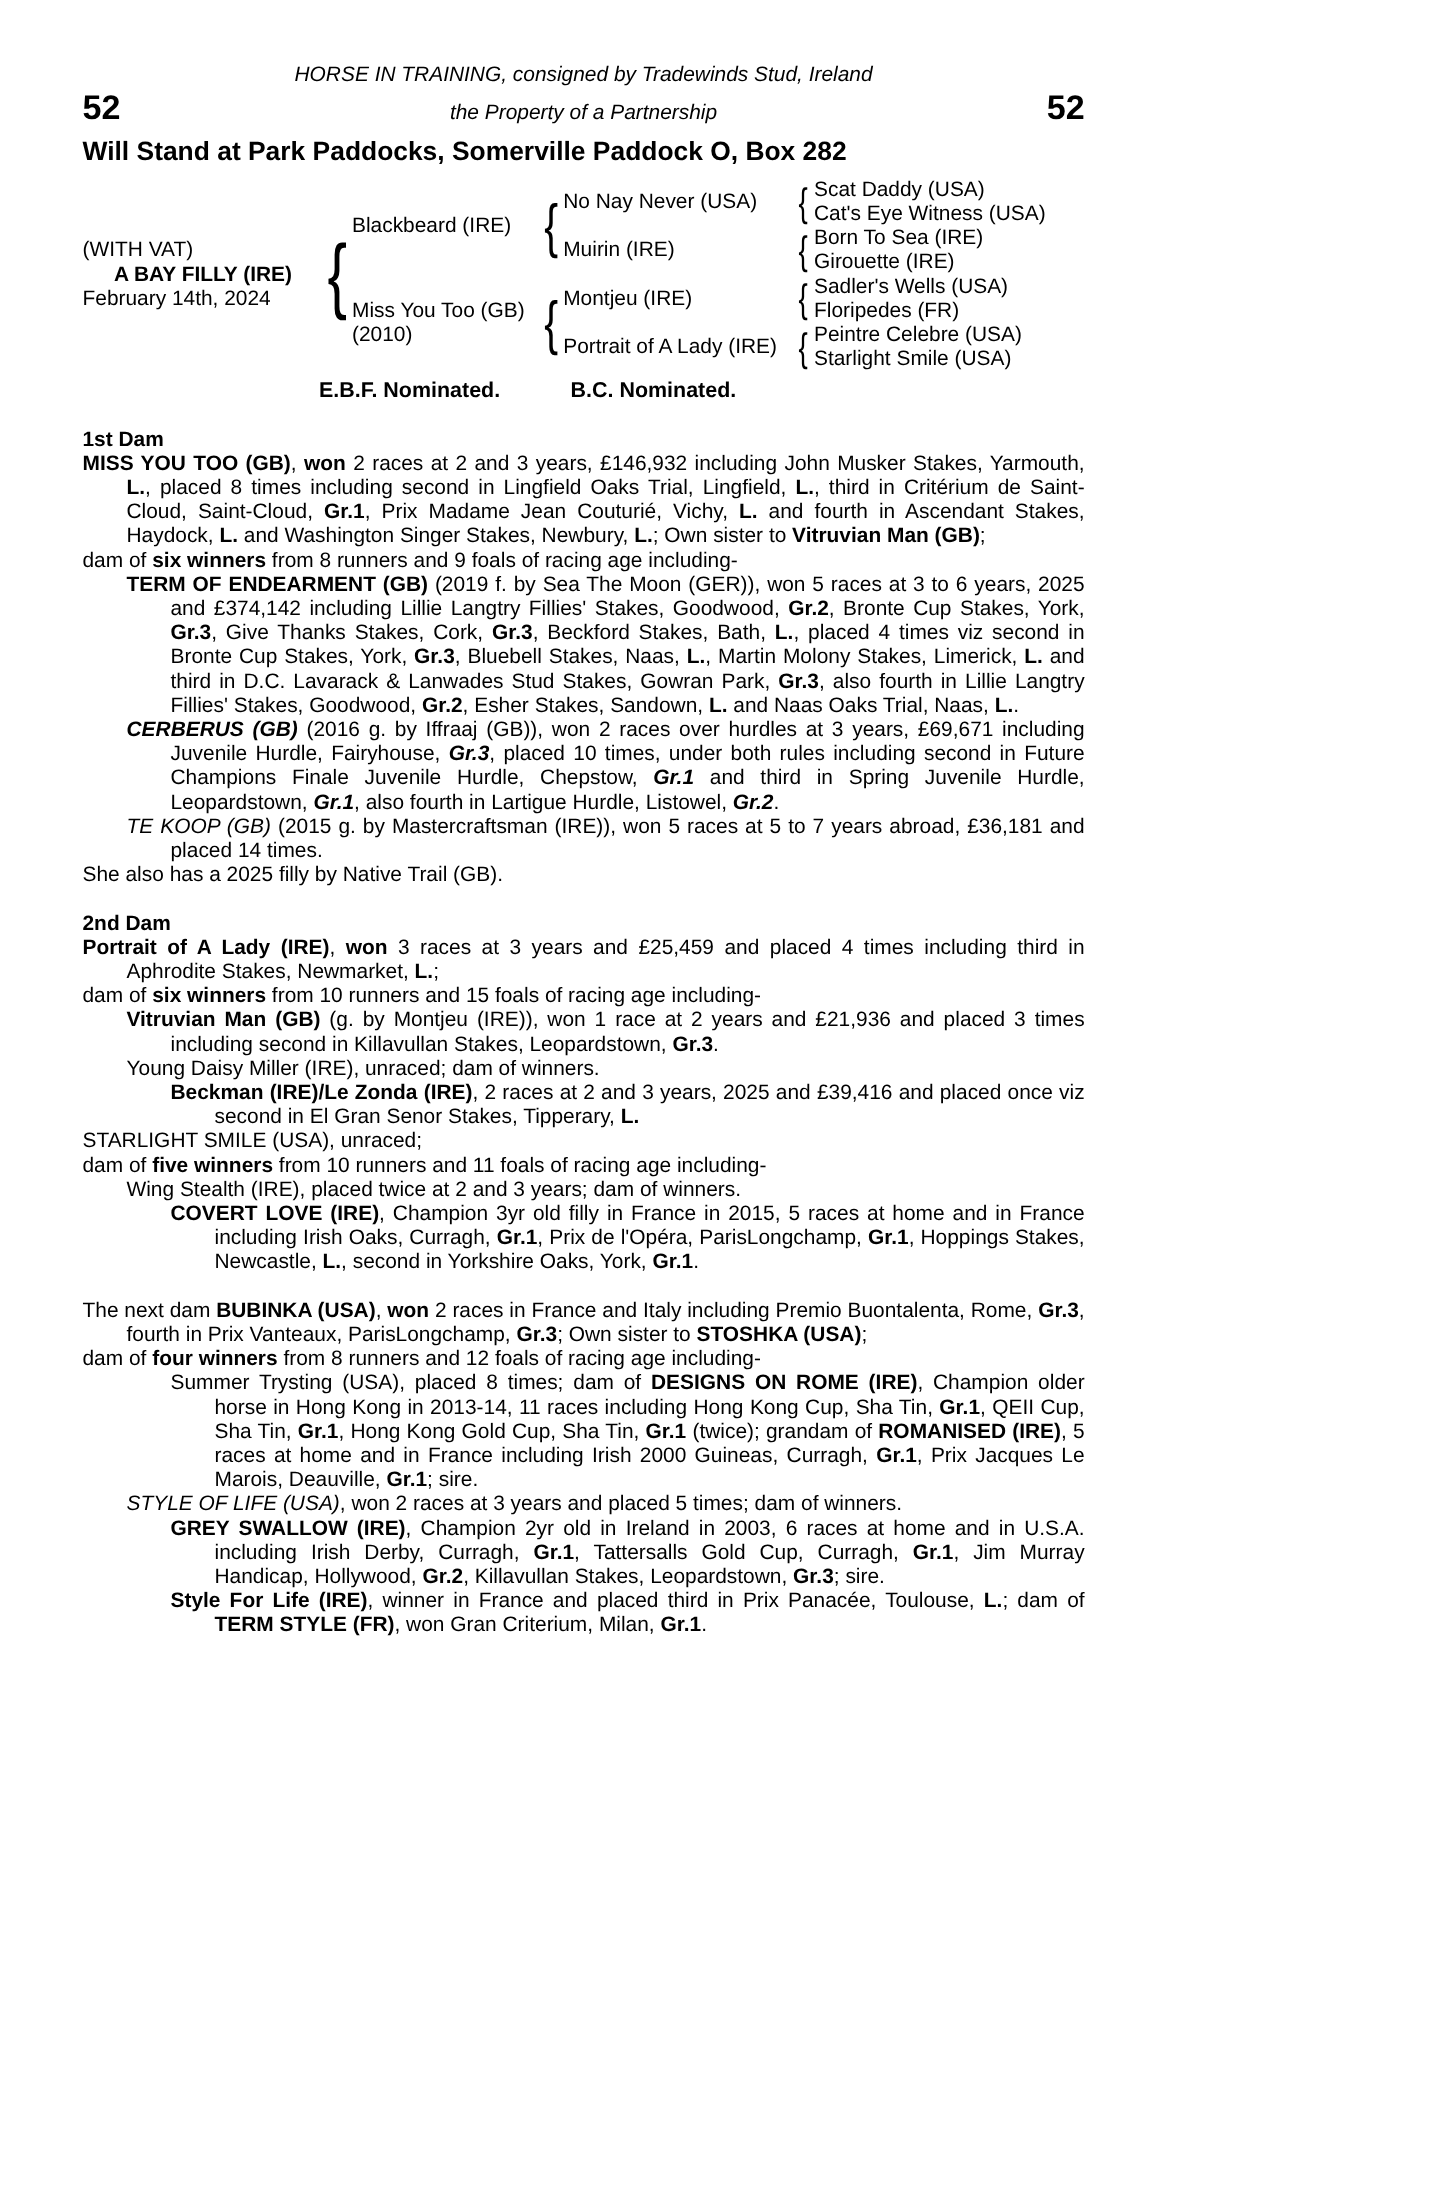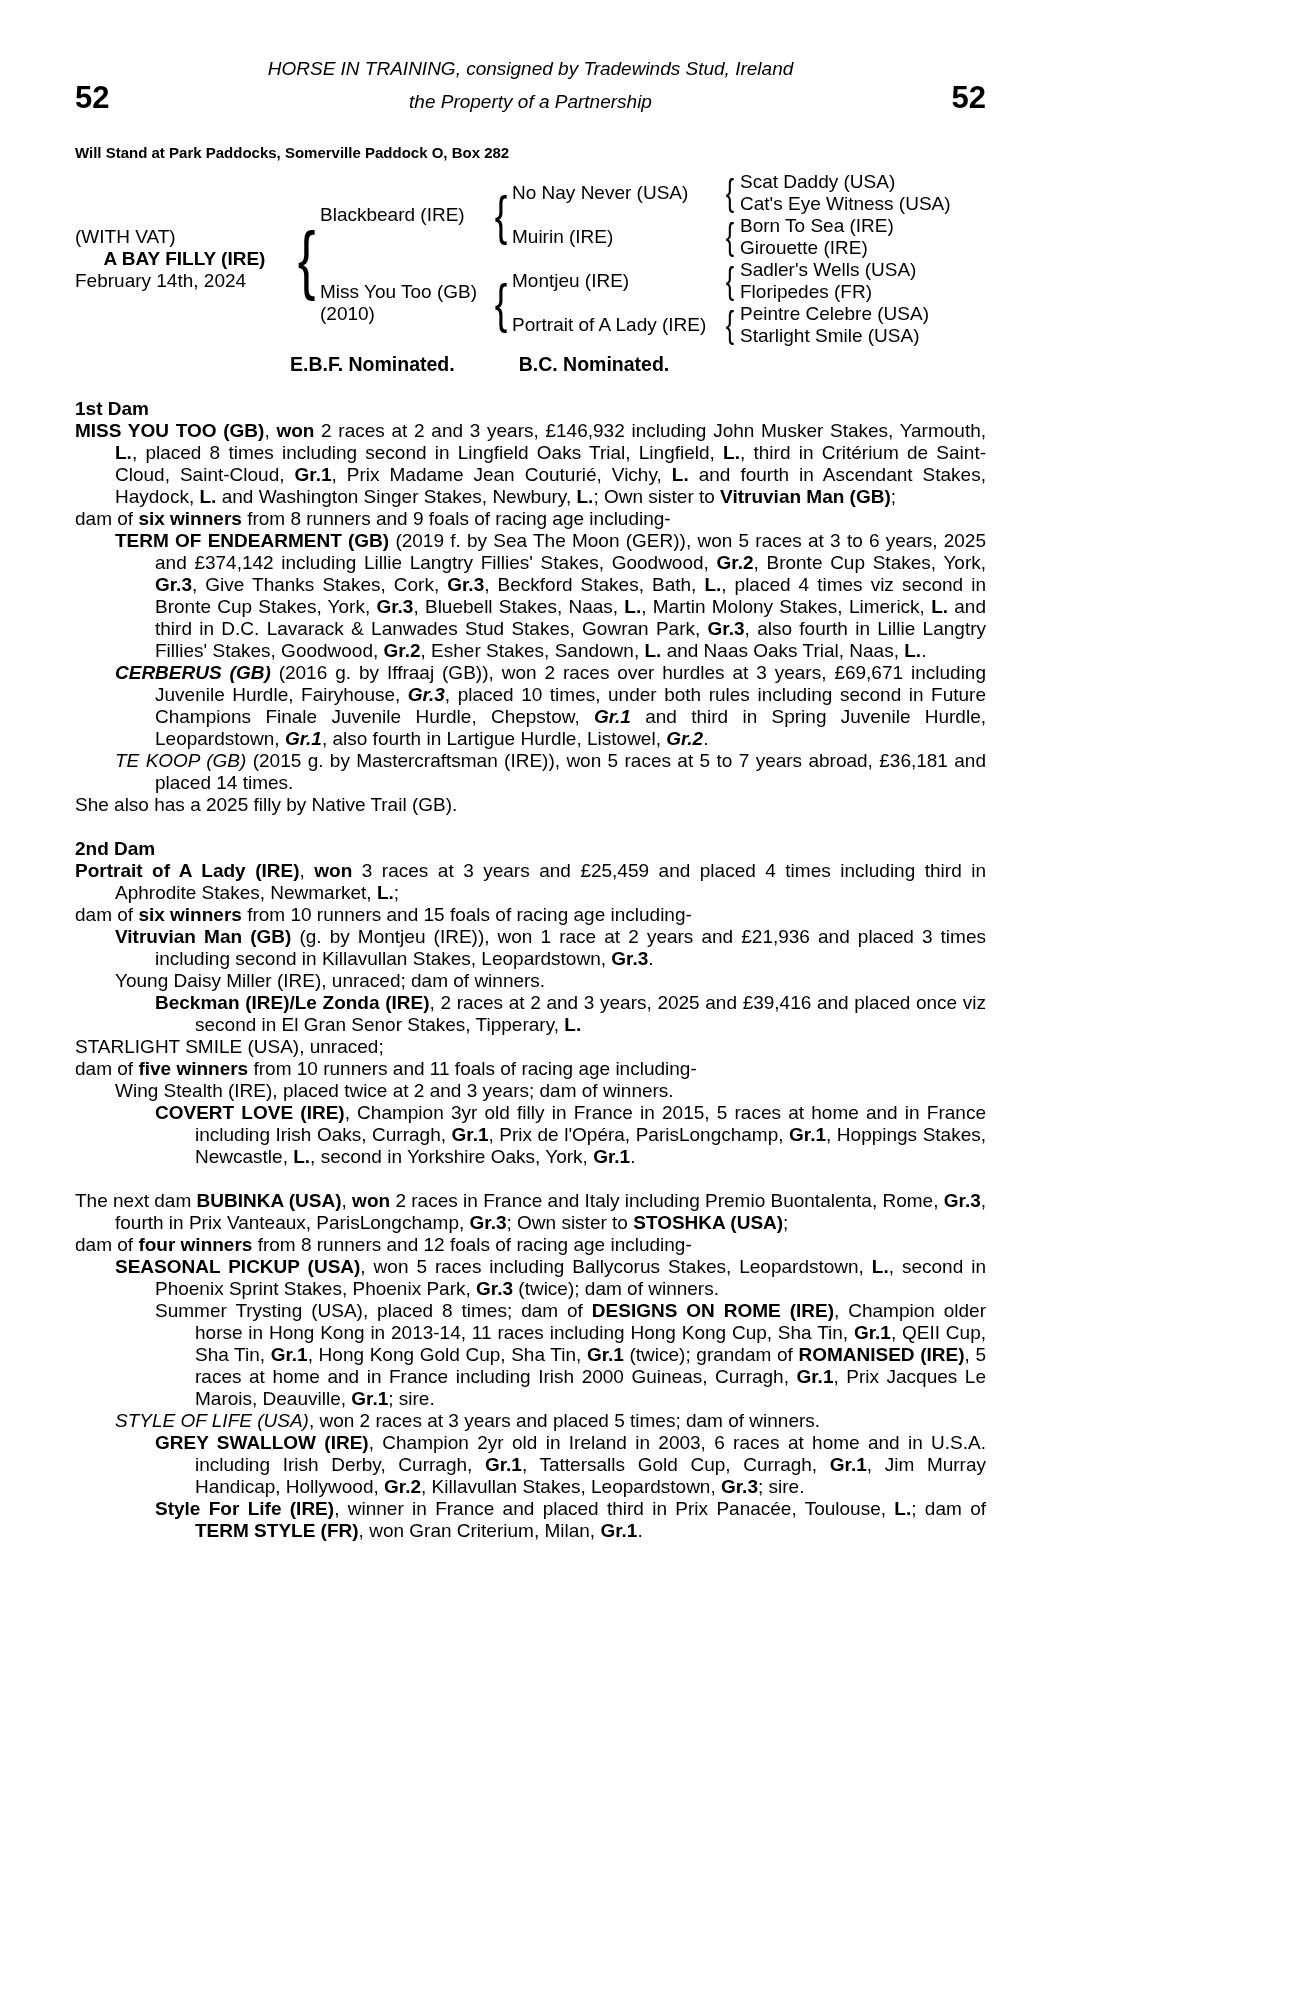--- a/index.html
+++ b/index.html
@@ -12,21 +12,21 @@
     -webkit-font-smoothing:antialiased;
   }
   .page { position:relative; width:1061px; height:2000px; padding:58px 75px 0 75px; overflow:hidden; }
 
   
   .consign { text-align:center; font-style:italic; font-size:19px; }
   .lotrow { display:flex; align-items:baseline; margin-top:0px; }
   .lot { font-size:31px; font-weight:bold; width:110px; }
   .lot.right { text-align:right; }
   .property { flex:1; text-align:center; font-style:italic; font-size:19px; }
-  .stand { font-weight:bold; font-size:15px; margin-top:28px; }
+  .stand { font-weight:bold; font-size:24px; margin-top:8px; }
 
   
   .pedigree {
     display:grid;
     grid-template-columns:219px 26px 170px 22px 208px 20px 1fr;
     grid-auto-rows:22px;
     margin-top:10px;
   }
   .pcell { display:flex; flex-direction:column; justify-content:center; line-height:22px; white-space:nowrap; }
   .bold { font-weight:bold;text-align:center; }
@@ -144,20 +144,19 @@
       <p class="tb ind0"><span>dam of </span><span class="f-b">six winners</span><span> from 10 runners and 15 foals of racing age including-</span></p>
       <p class="tb ind1 hang"><span class="f-b">Vitruvian Man (GB)</span><span> (g. by Montjeu (IRE)), won 1 race at 2 years and £21,936 and placed 3 times including second in Killavullan Stakes, Leopardstown, </span><span class="f-b">Gr.3</span><span>.</span></p>
       <p class="tb ind1 hang"><span>Young Daisy Miller (IRE), unraced; dam of winners.</span></p>
       <p class="tb ind2 hang"><span class="f-b">Beckman (IRE)/Le Zonda (IRE)</span><span>, 2 races at 2 and 3 years, 2025 and £39,416 and placed once viz second in El Gran Senor Stakes, Tipperary, </span><span class="f-b">L.</span></p>
       <p class="tb ind0"><span>STARLIGHT SMILE (USA), unraced;</span></p>
       <p class="tb ind0"><span>dam of </span><span class="f-b">five winners</span><span> from 10 runners and 11 foals of racing age including-</span></p>
       <p class="tb ind1 hang"><span>Wing Stealth (IRE), placed twice at 2 and 3 years; dam of winners.</span></p>
       <p class="tb ind2 hang"><span class="f-b">COVERT LOVE (IRE)</span><span>, Champion 3yr old filly in France in 2015, 5 races at home and in France including Irish Oaks, Curragh, </span><span class="f-b">Gr.1</span><span>, Prix de l'Opéra, ParisLongchamp, </span><span class="f-b">Gr.1</span><span>, Hoppings Stakes, Newcastle, </span><span class="f-b">L.</span><span>, second in Yorkshire Oaks, York, </span><span class="f-b">Gr.1</span><span>.</span></p>
       <p class="tb ind0 hang space"><span>The next dam </span><span class="f-b">BUBINKA (USA)</span><span>, </span><span class="f-b">won</span><span> 2 races in France and Italy including Premio Buontalenta, Rome, </span><span class="f-b">Gr.3</span><span>, fourth in Prix Vanteaux, ParisLongchamp, </span><span class="f-b">Gr.3</span><span>; Own sister to </span><span class="f-b">STOSHKA (USA)</span><span>;</span></p>
       <p class="tb ind0"><span>dam of </span><span class="f-b">four winners</span><span> from 8 runners and 12 foals of racing age including-</span></p>
-      <p class="tb ind1 hang"><span class="f-b">SEASONAL PICKUP (USA)</span><span>, won 5 races including Ballycorus Stakes, Leopardstown, </span><span class="f-b">L.</span><span>, second in Phoenix Sprint Stakes, Phoenix Park, </span><span class="f-b">Gr.3</span><span> (twice); dam of winners.</span></p>
       <p class="tb ind2 hang"><span>Summer Trysting (USA), placed 8 times; dam of </span><span class="f-b">DESIGNS ON ROME (IRE)</span><span>, Champion older horse in Hong Kong in 2013-14, 11 races including Hong Kong Cup, Sha Tin, </span><span class="f-b">Gr.1</span><span>, QEII Cup, Sha Tin, </span><span class="f-b">Gr.1</span><span>, Hong Kong Gold Cup, Sha Tin, </span><span class="f-b">Gr.1</span><span> (twice); grandam of </span><span class="f-b">ROMANISED (IRE)</span><span>, 5 races at home and in France including Irish 2000 Guineas, Curragh, </span><span class="f-b">Gr.1</span><span>, Prix Jacques Le Marois, Deauville, </span><span class="f-b">Gr.1</span><span>; sire.</span></p>
       <p class="tb ind1 hang"><span class="f-i">STYLE OF LIFE (USA)</span><span>, won 2 races at 3 years and placed 5 times; dam of winners.</span></p>
       <p class="tb ind2 hang"><span class="f-b">GREY SWALLOW (IRE)</span><span>, Champion 2yr old in Ireland in 2003, 6 races at home and in U.S.A. including Irish Derby, Curragh, </span><span class="f-b">Gr.1</span><span>, Tattersalls Gold Cup, Curragh, </span><span class="f-b">Gr.1</span><span>, Jim Murray Handicap, Hollywood, </span><span class="f-b">Gr.2</span><span>, Killavullan Stakes, Leopardstown, </span><span class="f-b">Gr.3</span><span>; sire.</span></p>
       <p class="tb ind2 hang"><span class="f-b">Style For Life (IRE)</span><span>, winner in France and placed third in Prix Panacée, Toulouse, </span><span class="f-b">L.</span><span>; dam of </span><span class="f-b">TERM STYLE (FR)</span><span>, won Gran Criterium, Milan, </span><span class="f-b">Gr.1</span><span>.</span></p>
     </main>
 
 </div>
 
 </body></html>

